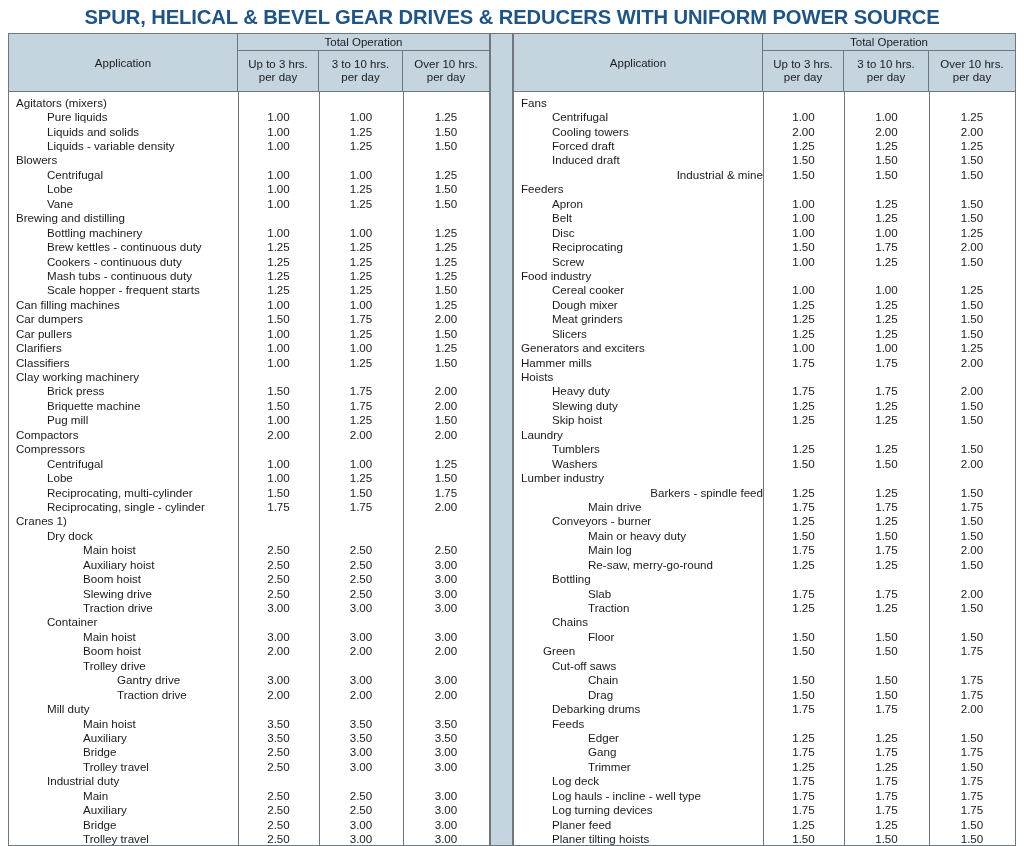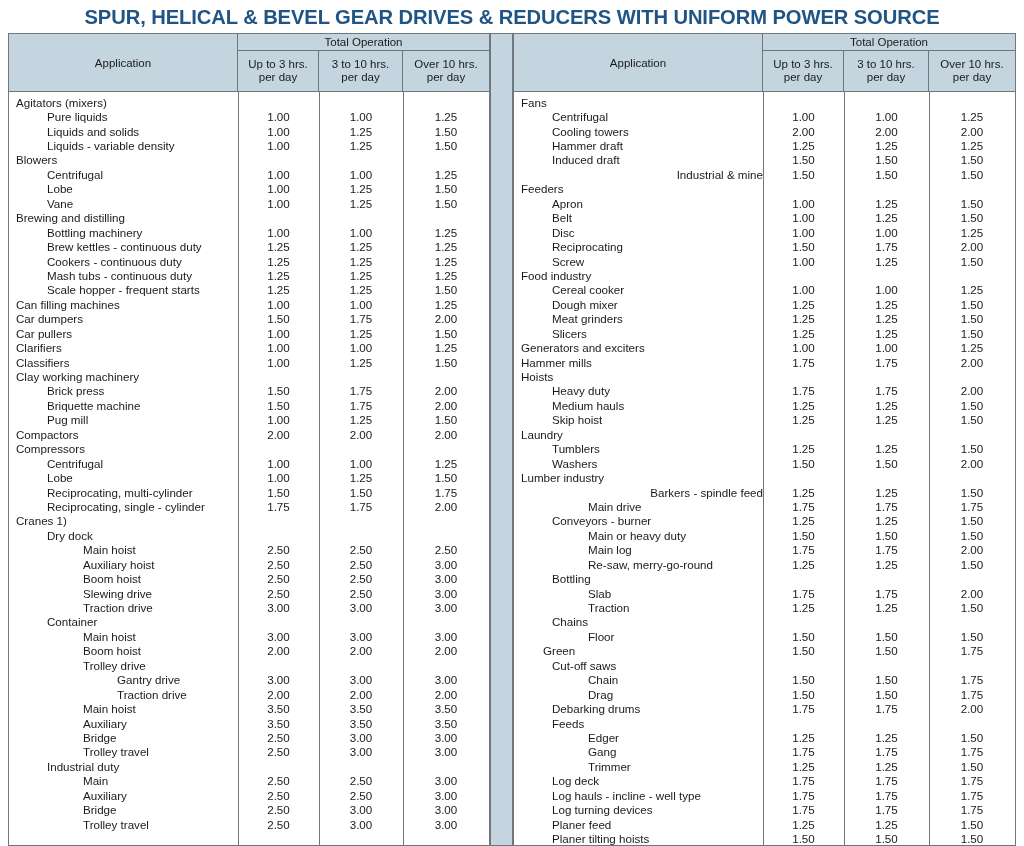--- a/index.html
+++ b/index.html
@@ -402,20 +402,26 @@
               <div class="num" style="width: 84px;">3.00</div>
               <div class="num" style="width: 86px;">3.00</div>
             </div>
             <div class="row">
               <div class="app lvl3" style="width: 229px;">Traction drive</div>
               <div class="num" style="width: 81px;">2.00</div>
               <div class="num" style="width: 84px;">2.00</div>
               <div class="num" style="width: 86px;">2.00</div>
             </div>
             <div class="row">
+              <div class="app lvl1" style="width: 229px;">Mill duty</div>
+              <div class="num" style="width: 81px;"></div>
+              <div class="num" style="width: 84px;"></div>
+              <div class="num" style="width: 86px;"></div>
+            </div>
+            <div class="row">
               <div class="app lvl2" style="width: 229px;">Main hoist</div>
               <div class="num" style="width: 81px;">3.50</div>
               <div class="num" style="width: 84px;">3.50</div>
               <div class="num" style="width: 86px;">3.50</div>
             </div>
             <div class="row">
               <div class="app lvl2" style="width: 229px;">Auxiliary</div>
               <div class="num" style="width: 81px;">3.50</div>
               <div class="num" style="width: 84px;">3.50</div>
               <div class="num" style="width: 86px;">3.50</div>
@@ -506,21 +512,21 @@
               <div class="num" style="width: 85px;">1.00</div>
               <div class="num" style="width: 86px;">1.25</div>
             </div>
             <div class="row">
               <div class="app lvl1" style="width: 249px;">Cooling towers</div>
               <div class="num" style="width: 81px;">2.00</div>
               <div class="num" style="width: 85px;">2.00</div>
               <div class="num" style="width: 86px;">2.00</div>
             </div>
             <div class="row">
-              <div class="app lvl1" style="width: 249px;">Hammer draft</div>
+              <div class="app lvl1" style="width: 249px;">Forced draft</div>
               <div class="num" style="width: 81px;">1.25</div>
               <div class="num" style="width: 85px;">1.25</div>
               <div class="num" style="width: 86px;">1.25</div>
             </div>
             <div class="row">
               <div class="app lvl1" style="width: 249px;">Induced draft</div>
               <div class="num" style="width: 81px;">1.50</div>
               <div class="num" style="width: 85px;">1.50</div>
               <div class="num" style="width: 86px;">1.50</div>
             </div>
@@ -614,21 +620,21 @@
               <div class="num" style="width: 85px;"></div>
               <div class="num" style="width: 86px;"></div>
             </div>
             <div class="row">
               <div class="app lvl1" style="width: 249px;">Heavy duty</div>
               <div class="num" style="width: 81px;">1.75</div>
               <div class="num" style="width: 85px;">1.75</div>
               <div class="num" style="width: 86px;">2.00</div>
             </div>
             <div class="row">
-              <div class="app lvl1" style="width: 249px;">Medium hauls</div>
+              <div class="app lvl1" style="width: 249px;">Slewing duty</div>
               <div class="num" style="width: 81px;">1.25</div>
               <div class="num" style="width: 85px;">1.25</div>
               <div class="num" style="width: 86px;">1.50</div>
             </div>
             <div class="row">
               <div class="app lvl1" style="width: 249px;">Skip hoist</div>
               <div class="num" style="width: 81px;">1.25</div>
               <div class="num" style="width: 85px;">1.25</div>
               <div class="num" style="width: 86px;">1.50</div>
             </div>

